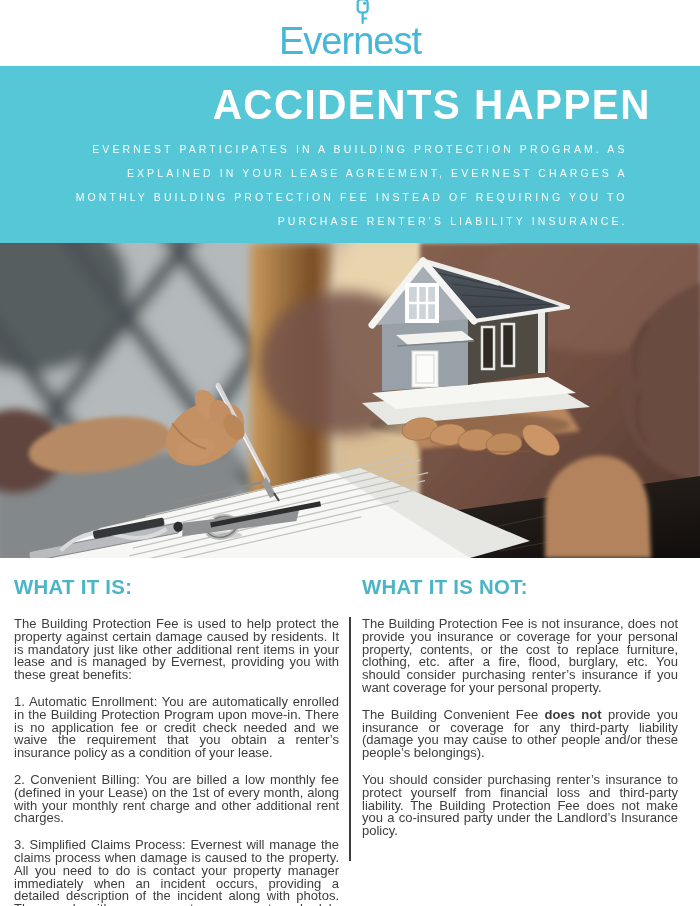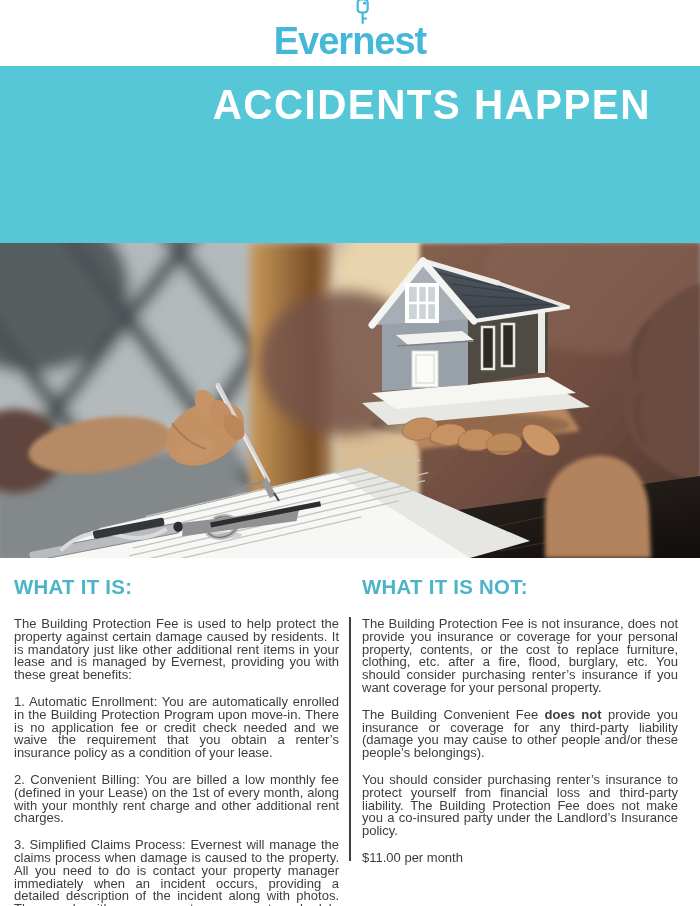--- a/index.html
+++ b/index.html
@@ -2,21 +2,21 @@
 <html><head>
 <meta charset="utf-8">
 <style>
   html,body{margin:0;padding:0;background:#ffffff;}
   .page{
     width:700px;height:906px;margin:0 auto;background:#ffffff;
     font-family:"Liberation Sans",sans-serif;position:relative;overflow:hidden;
   }
   
   .header{height:66px;display:flex;align-items:flex-end;justify-content:center;padding-bottom:6px;box-sizing:border-box;}
-  .logo{font-size:38px;font-weight:700;color:#45b7d9;letter-spacing:-1px;line-height:1;display:flex;align-items:flex-end;text-align:center;}
+  .logo{font-size:38px;font-weight:400;color:#45b7d9;letter-spacing:-1px;line-height:1;display:flex;align-items:flex-end;text-align:center;}
   .logo .nwrap{position:relative;display:inline-block;}
   .key-icon{position:absolute;left:50%;transform:translateX(-52%);top:-24px;width:16px;height:27px;}
   
   .banner{background:#55c7d6;height:177px;box-sizing:border-box;text-align:right;padding:14px 30px 0;}
   .banner-title{margin:0;color:#ffffff;font-size:43px;font-weight:700;letter-spacing:1.5px;line-height:1.15;transform:scaleX(.94);transform-origin:center;}
   .banner-sub{margin:9px auto 0;max-width:555px;color:rgba(255,255,255,.96);font-size:10.5px;font-weight:400;letter-spacing:3.1px;line-height:2.28;}
   
   .photo{display:block;width:700px;height:315px;}
   
   .content{display:flex;padding:17px 26px 0 14px;box-sizing:border-box;}
@@ -40,20 +40,21 @@
           <rect x="3" y="1.5" width="10" height="13" rx="3.2" fill="none" stroke="#45b7d9" stroke-width="2.2"></rect>
           <circle cx="10" cy="5.2" r="1.6" fill="#45b7d9"></circle>
           <path d="M8 14.5 V25 M8 20.5 h3.4" fill="none" stroke="#45b7d9" stroke-width="2.2" stroke-linecap="round"></path>
         </svg><span>n</span></span>
         <span>est</span>
     </div>
   </div>
 
   <div class="banner">
     <h1 class="banner-title">ACCIDENTS HAPPEN</h1>
+    <p class="banner-sub">EVERNEST PARTICIPATES IN A BUILDING PROTECTION PROGRAM. AS EXPLAINED IN YOUR LEASE AGREEMENT, EVERNEST CHARGES A MONTHLY BUILDING PROTECTION FEE INSTEAD OF REQUIRING YOU TO PURCHASE RENTER’S LIABILITY INSURANCE.</p>
   </div>
 
   <svg class="photo" viewBox="0 0 700 315" preserveAspectRatio="none">
     <defs>
       <filter id="b2" x="-20%" y="-20%" width="140%" height="140%">
           <feGaussianBlur stdDeviation="2"></feGaussianBlur>
         </filter>
       <filter id="b4" x="-30%" y="-30%" width="160%" height="160%">
           <feGaussianBlur stdDeviation="4"></feGaussianBlur>
         </filter>
@@ -210,17 +211,16 @@
       <p>1. Automatic Enrollment: You are automatically enrolled in the Building Protection Program upon move-in. There is no application fee or credit check needed and we waive the requirement that you obtain a renter’s insurance policy as a condition of your lease.</p>
       <p>2. Convenient Billing: You are billed a low monthly fee (defined in your Lease) on the 1st of every month, along with your monthly rent charge and other additional rent charges.</p>
       <p>3. Simplified Claims Process: Evernest will manage the claims process when damage is caused to the property. All you need to do is contact your property manager immediately when an incident occurs, providing a detailed description of the incident along with photos. Then work with your property manager to schedule necessary inspections.</p>
     </div>
     <div class="col-divider"></div>
     <div class="col-right">
       <h2 class="col-heading">WHAT IT IS NOT:</h2>
       <p>The Building Protection Fee is not insurance, does not provide you insurance or coverage for your personal property, contents, or the cost to replace furniture, clothing, etc. after a fire, flood, burglary, etc. You should consider purchasing renter’s insurance if you want coverage for your personal property.</p>
       <p><span>The Building Convenient Fee </span><b>does not</b><span> provide you insurance or coverage for any third-party liability (damage you may cause to other people and/or these people’s belongings).</span></p>
       <p>You should consider purchasing renter’s insurance to protect yourself from financial loss and third-party liability. The Building Protection Fee does not make you a co-insured party under the Landlord’s Insurance policy.</p>
-      <p class="price">$11.00 per month</p>
     </div>
   </div>
 
 </div>
 
 </body></html>

